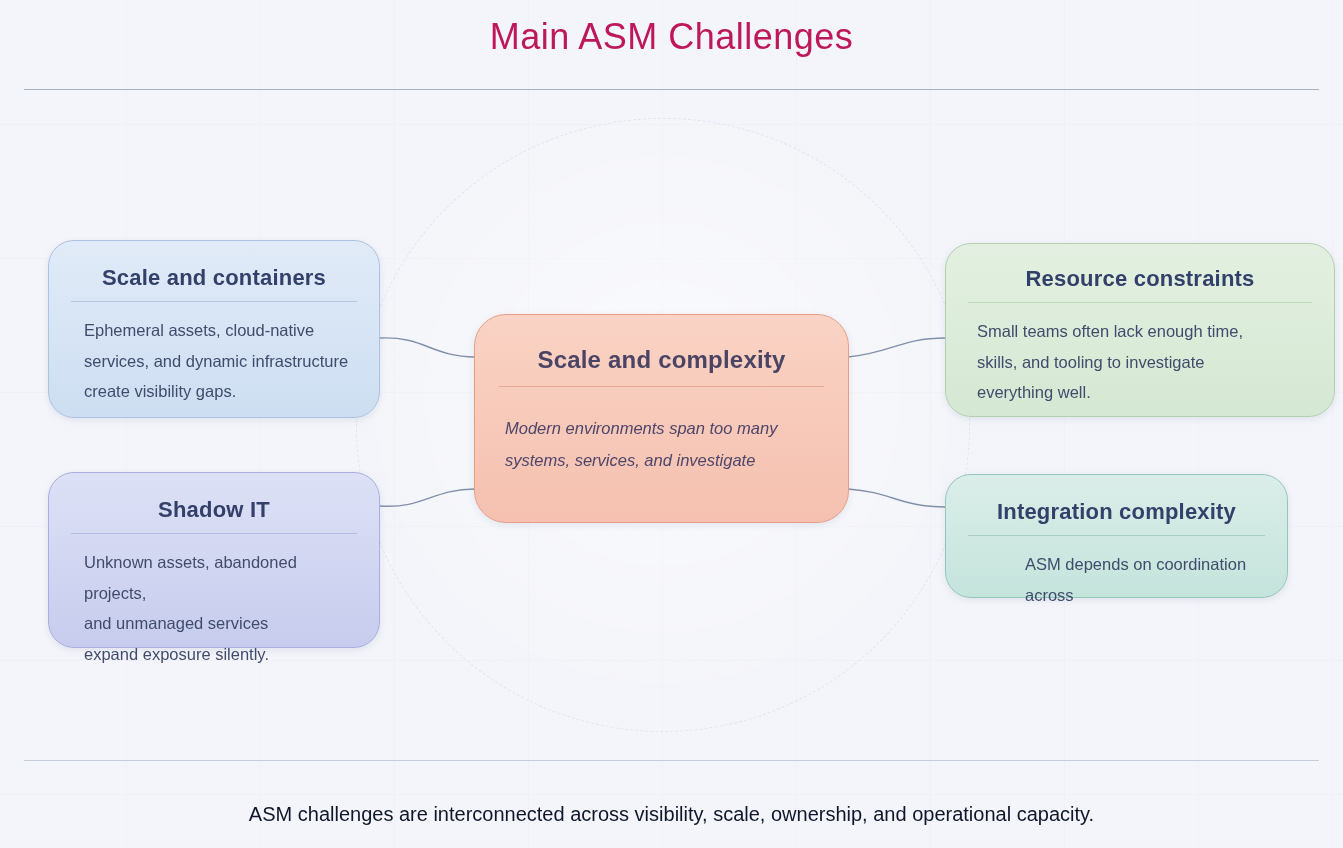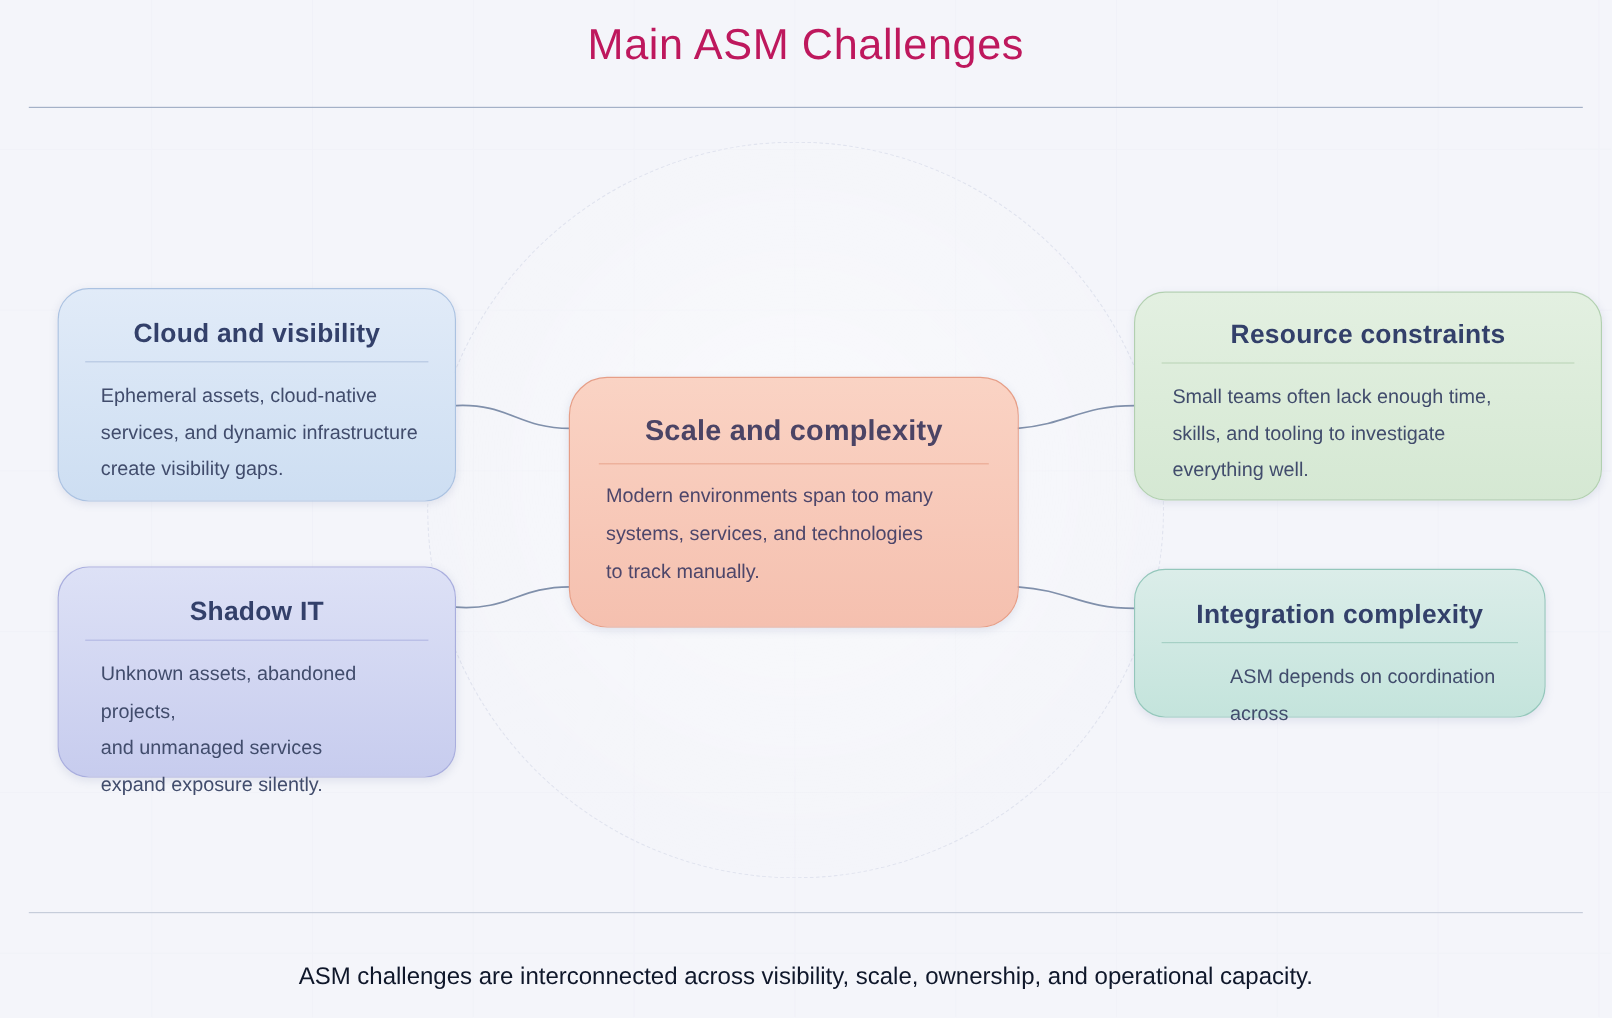--- a/index.html
+++ b/index.html
@@ -72,21 +72,21 @@
   .card-shadow .card-divider { background: #b4b9e4; }
 
   .card-scale {
     left: 474px; top: 314px; width: 375px; height: 209px;
     border-radius: 32px;
     background: linear-gradient(180deg, #fad3c4, #f5c0af);
     border: 1.5px solid #e69e87;
   }
   .card-scale .card-heading { margin-top: 31px; font-size: 24px; color: #4b4465; }
   .card-scale .card-divider { background: #eaab95; margin: 12px 24px 0; }
-  .card-scale .card-body { margin-top: 10px; padding: 0 24px 0 30px; line-height: 32px; color: #4d466a; }
+  .card-scale .card-body { margin-top: 25px; padding: 0 24px 0 30px; line-height: 32px; color: #4d466a; font-style: italic; }
 
   .card-resource {
     left: 945px; top: 243px; width: 390px; height: 174px;
     background: linear-gradient(180deg, #e3f0e1, #d5e8d3);
     border: 1.5px solid #b2d0b0;
   }
   .card-resource .card-heading { margin-top: 22px; }
   .card-resource .card-divider { background: #bed8bc; }
   .card-resource .card-body { padding-left: 31px; }
 
@@ -115,21 +115,21 @@
 <div class="bg-circle"></div>
 
 <svg class="connectors" width="1343" height="848" viewBox="0 0 1343 848" fill="none">
   <path d="M 380 338 C 424 336, 432 357, 475 357" stroke="#8090ab" stroke-width="1.4"></path>
   <path d="M 380 506 C 424 509, 432 489, 475 489" stroke="#8090ab" stroke-width="1.4"></path>
   <path d="M 848 357 C 892 353, 900 338, 946 338" stroke="#8090ab" stroke-width="1.4"></path>
   <path d="M 848 489 C 892 492, 900 507, 946 507" stroke="#8090ab" stroke-width="1.4"></path>
 </svg>
 
 <div class="card card-cloud">
-  <div class="card-heading">Cloud and visibility</div>
+  <div class="card-heading">Scale and containers</div>
   <div class="card-divider"></div>
   <div class="card-body">
     <div>Ephemeral assets, cloud-native</div>
     <div>services, and dynamic infrastructure</div>
     <div>create visibility gaps.</div>
   </div>
 </div>
 
 <div class="card card-shadow">
   <div class="card-heading">Shadow IT</div>
@@ -139,22 +139,21 @@
     <div>and unmanaged services</div>
     <div>expand exposure silently.</div>
   </div>
 </div>
 
 <div class="card card-scale">
   <div class="card-heading">Scale and complexity</div>
   <div class="card-divider"></div>
   <div class="card-body">
     <div>Modern environments span too many</div>
-    <div>systems, services, and technologies</div>
-    <div>to track manually.</div>
+    <div>systems, services, and investigate</div>
   </div>
 </div>
 
 <div class="card card-resource">
   <div class="card-heading">Resource constraints</div>
   <div class="card-divider"></div>
   <div class="card-body">
     <div>Small teams often lack enough time,</div>
     <div>skills, and tooling to investigate</div>
     <div>everything well.</div>

